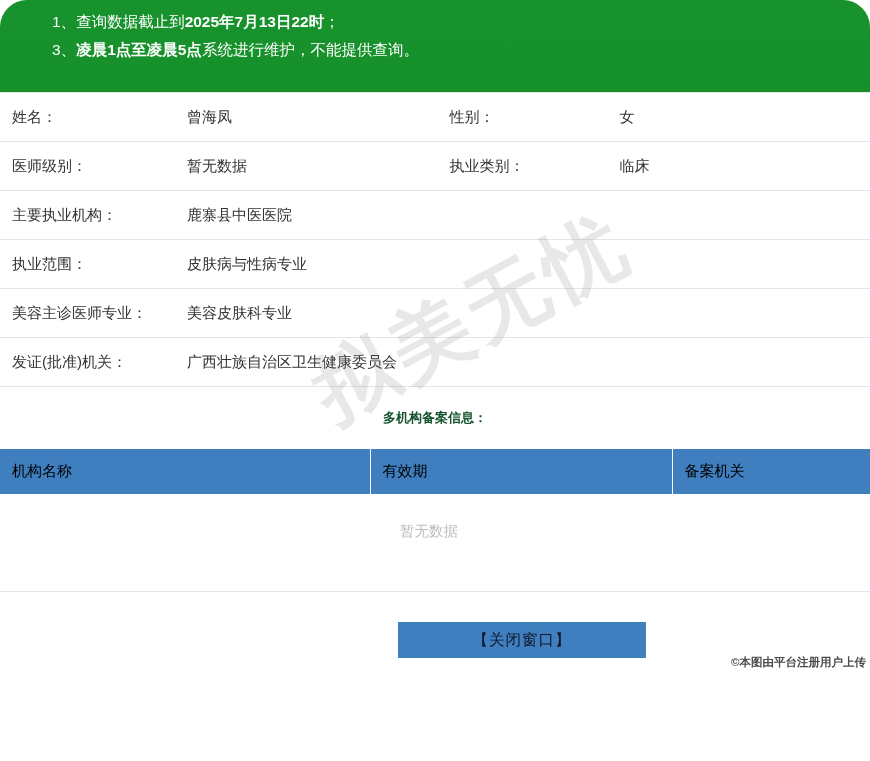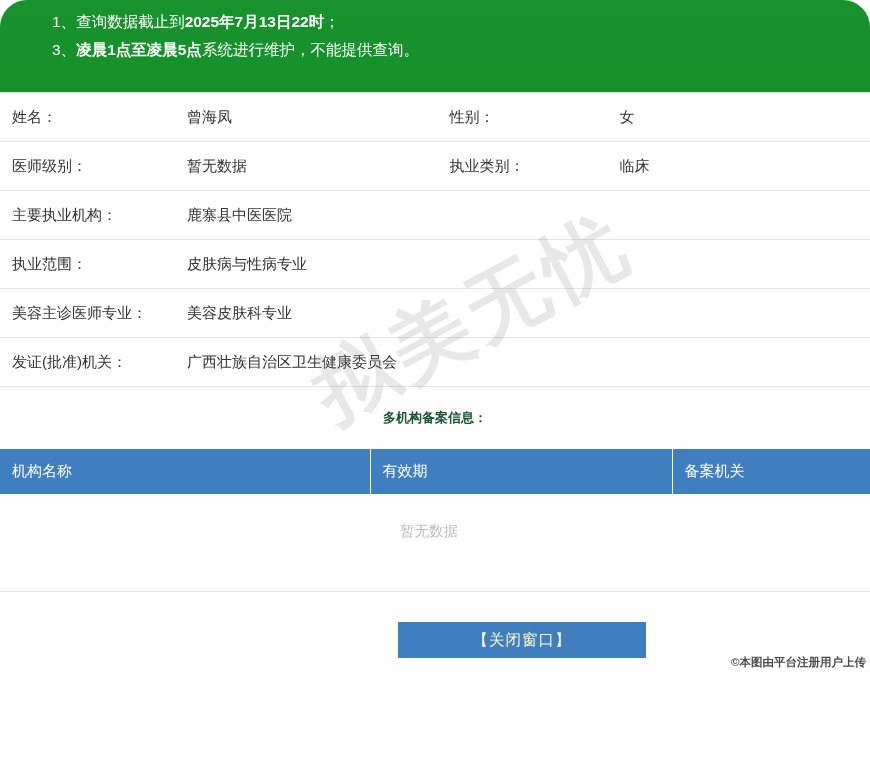--- a/index.html
+++ b/index.html
@@ -101,21 +101,21 @@
   }
 
   
   .record-table {
     width: 870px;
     border-collapse: collapse;
     table-layout: fixed;
   }
   .record-table th {
     background: #3f7fbf;
-    color: #ffffff;
+    color: #000000;
     font-size: 15px;
     font-weight: normal;
     text-align: left;
     padding: 13px 12px;
     border-right: 1px solid #ffffff;
   }
   .record-table th:last-child { border-right: none; }
   .record-table td.empty {
     text-align: center;
     color: #bdbdbd;
@@ -130,21 +130,21 @@
     height: 80px;
   }
   .close-btn {
     position: absolute;
     left: 398px;
     top: 30px;
     width: 248px;
     height: 36px;
     background: #3f7fbf;
     border: none;
-    color: #fef9c3;
+    color: #0f172a;
     font-size: 15.5px;
     font-family: "Liberation Sans", sans-serif;
     cursor: pointer;
     letter-spacing: 1px;
     line-height: 36px;
     text-align: center;
     padding: 0;
   }
   .upload-note {
     position: absolute;

